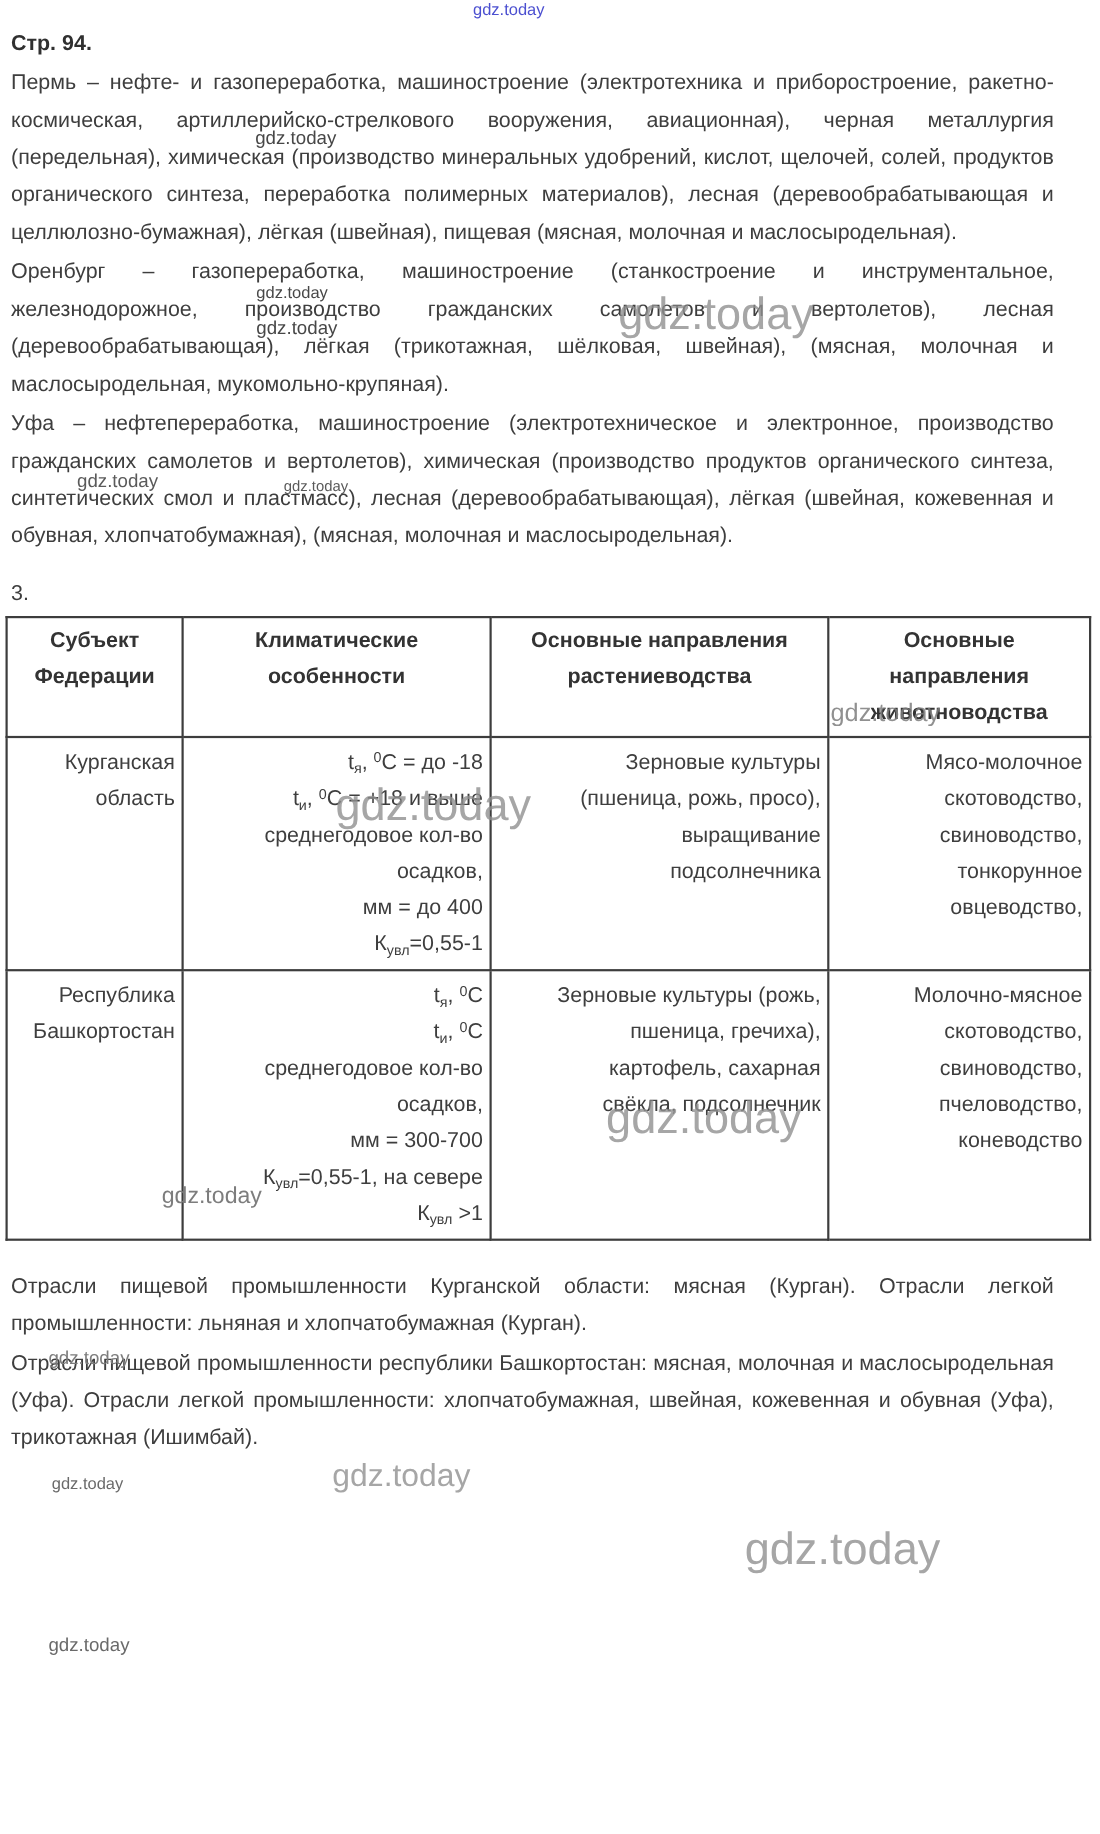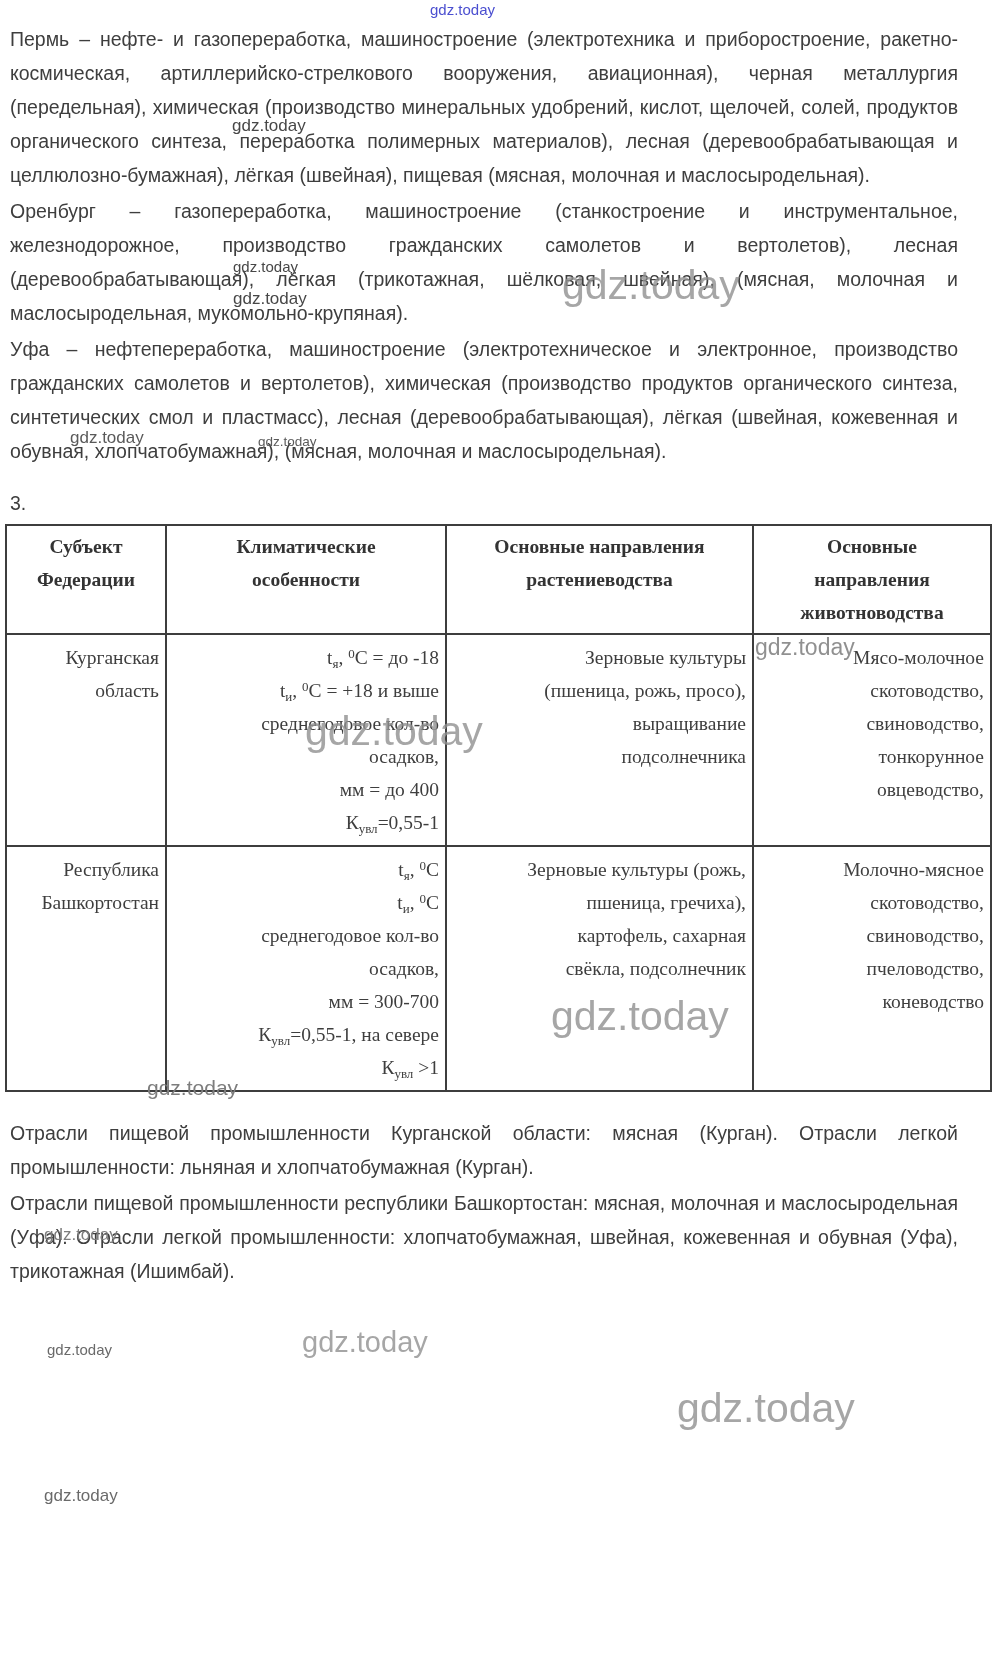--- a/index.html
+++ b/index.html
@@ -29,21 +29,20 @@
     margin: 4px 0 0 -5px;
     width: 985px;
     table-layout: fixed;
   }
   table.climate th, table.climate td {
     border: 2px solid #3d3d3d;
     font-size: 19.5px;
     line-height: 33px;
     vertical-align: top;
     white-space: pre-line;
-    font-family: Liberation Serif, serif;
   }
   table.climate th {
     font-weight: bold;
     color: #333;
     text-align: center;
     padding: 4px 6px;
   }
   table.climate td {
     padding: 6px 6px;
     text-align: right;
@@ -75,20 +74,21 @@
   .wm-i     { left: 47px;  top: 1341px; font-size: 15px; color: #6a6a6a; }
   .wm-big4  { left: 302px; top: 1326px; font-size: 29px; color: #909090; opacity: .8; }
   .wm-big5  { left: 677px; top: 1385px; font-size: 41px; color: #909090; opacity: .8; }
   .wm-j     { left: 44px;  top: 1486px; font-size: 17px; color: #6a6a6a; }
 </style>
 </head>
 <body>
 
 <div class="content">
 
+  <p class="para nojust"><span class="bold">Стр. 94.</span></p>
 
 
   <p class="para">Пермь – нефте- и газопереработка, машиностроение (электротехника и приборостроение, ракетно-космическая, артиллерийско-стрелкового вооружения, авиационная), черная металлургия (передельная), химическая (производство минеральных удобрений, кислот, щелочей, солей, продуктов органического синтеза, переработка полимерных материалов), лесная (деревообрабатывающая и целлюлозно-бумажная), лёгкая (швейная), пищевая (мясная, молочная и маслосыродельная).</p>
   <p class="para">Оренбург – газопереработка, машиностроение (станкостроение и инструментальное, железнодорожное, производство гражданских самолетов и вертолетов), лесная (деревообрабатывающая), лёгкая (трикотажная, шёлковая, швейная), (мясная, молочная и маслосыродельная, мукомольно-крупяная).</p>
   <p class="para">Уфа – нефтепереработка, машиностроение (электротехническое и электронное, производство гражданских самолетов и вертолетов), химическая (производство продуктов органического синтеза, синтетических смол и пластмасс), лесная (деревообрабатывающая), лёгкая (швейная, кожевенная и обувная, хлопчатобумажная), (мясная, молочная и маслосыродельная).</p>
 
   <p class="para nojust t3">3.</p>
 
   <table class="climate">
     <colgroup>

